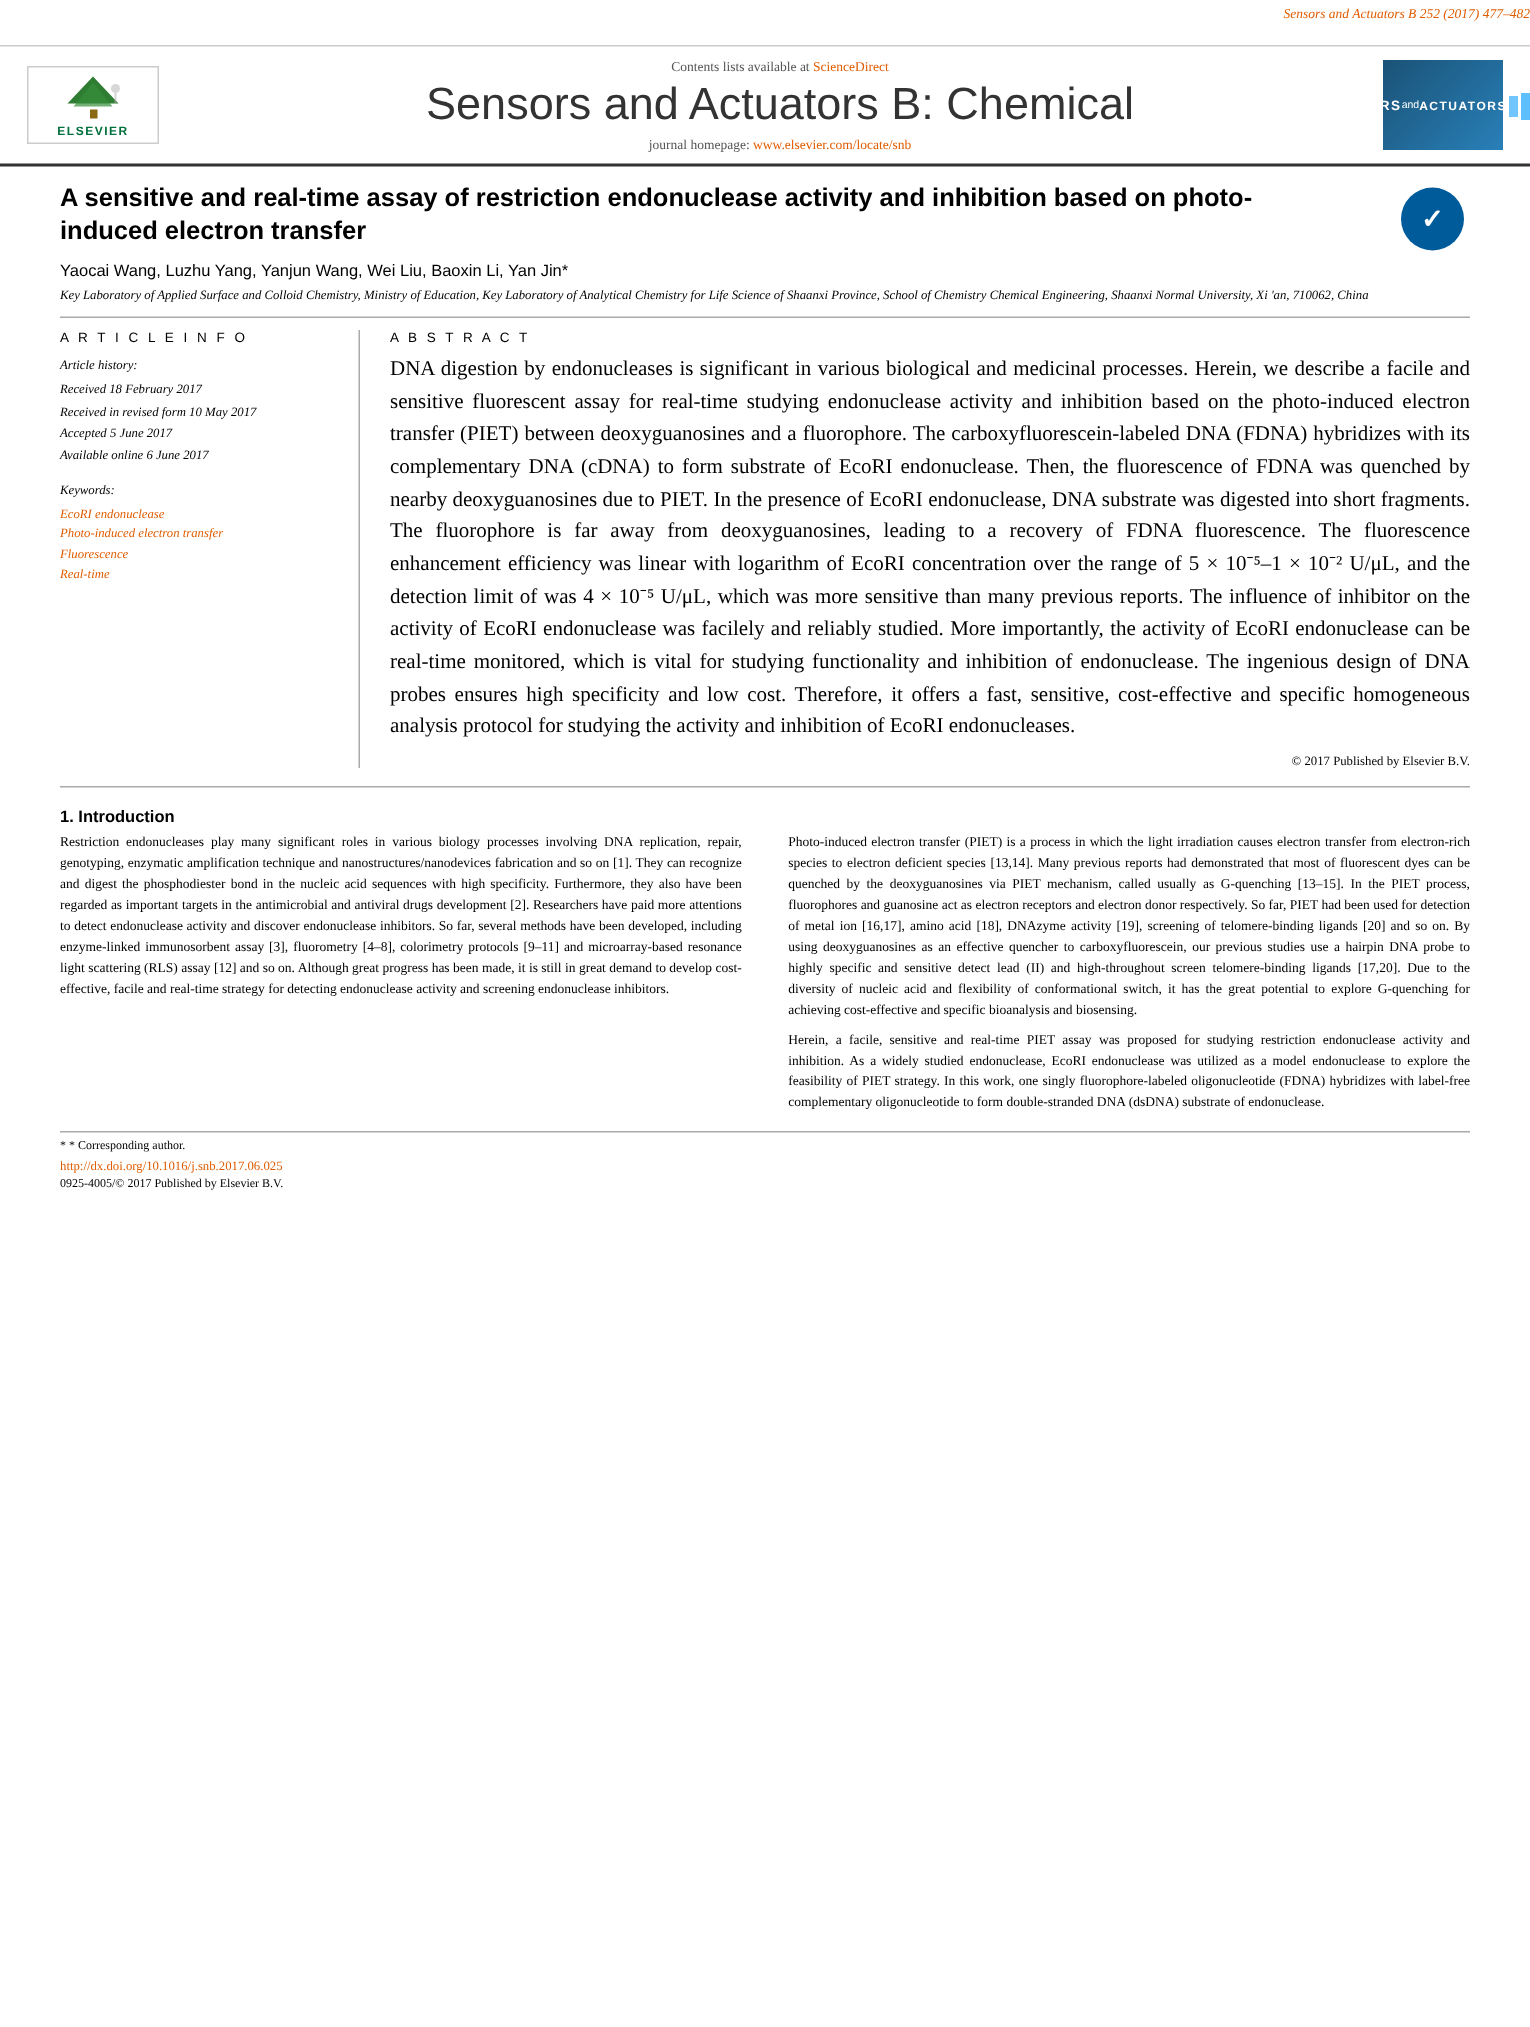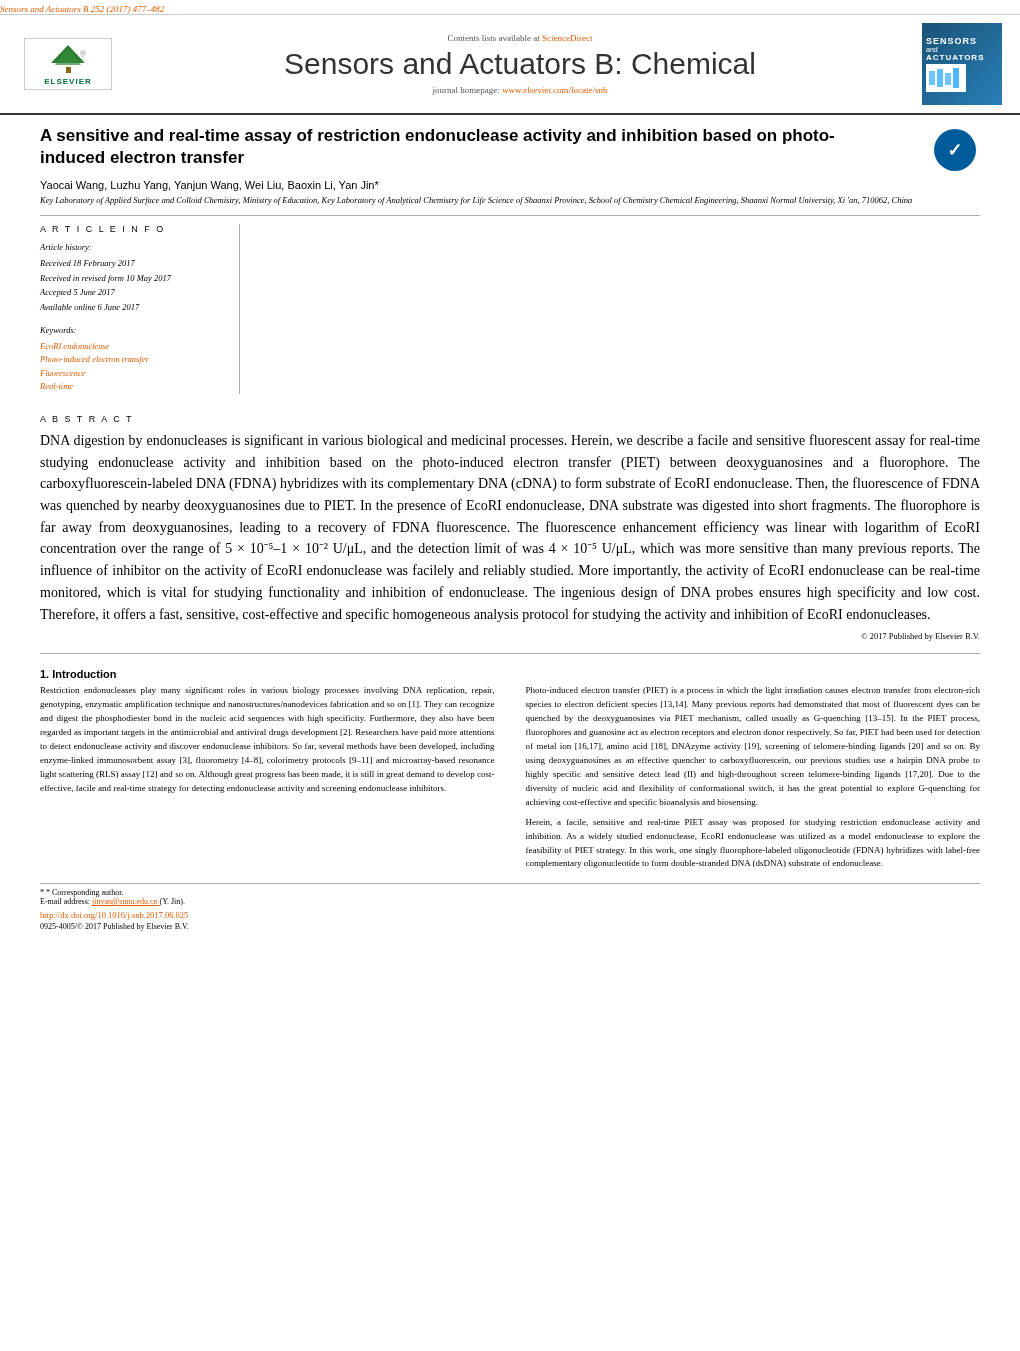--- a/index.html
+++ b/index.html
@@ -13,40 +13,40 @@
     }
 
     .page-wrapper {
       width: 1020px;
       background: #fff;
       padding: 0;
     }
 
     
     .top-bar {
-      text-align: left;
-      padding: 4px 0 0;
+      text-align: right;
+      padding: 4px 0 16px;
       font-size: 9px;
       color: #e05c00;
       border-bottom: 1px solid #ccc;
       font-style: italic;
     }
 
     .journal-header {
       display: flex;
       align-items: center;
       justify-content: space-between;
       padding: 8px 18px 8px 18px;
       border-bottom: 2px solid #333;
     }
 
     .elsevier-logo {
       display: flex;
       flex-direction: column;
-      align-items: center;
+      align-items: flex-start;
       width: 100px;
     }
 
     .elsevier-logo-box {
       width: 88px;
       height: 52px;
       border: 1px solid #ccc;
       display: flex;
       align-items: center;
       justify-content: center;
@@ -94,25 +94,24 @@
       color: #555;
     }
 
     .journal-homepage a {
       color: #e05c00;
       text-decoration: none;
     }
 
     .sensors-logo-box {
       width: 80px;
-      height: 82px;
+      height: 60px;
       background: linear-gradient(135deg, #1a5276, #2980b9);
       display: flex;
-      flex-direction: column;
-      align-items: flex-start;
+      align-items: center;
       justify-content: center;
       color: #fff;
       font-size: 7px;
       font-family: Arial, sans-serif;
       font-weight: bold;
       text-align: center;
       padding: 4px;
     }
 
     .sensors-logo-text-top {
@@ -207,21 +206,20 @@
       border: none;
       border-top: 1px solid #aaa;
       margin: 8px 0;
     }
 
     
     .two-col {
       display: flex;
       gap: 20px;
       margin-top: 6px;
-      flex-direction: column;
     }
 
     .left-col {
       width: 200px;
       flex-shrink: 0;
       border-right: 1px solid #aaa;
       padding-right: 14px;
     }
 
     .right-col {
@@ -471,27 +469,20 @@
           <div class="body-text">Herein, a facile, sensitive and real-time PIET assay was proposed for studying restriction endonuclease activity and inhibition. As a widely studied endonuclease, EcoRI endonuclease was utilized as a model endonuclease to explore the feasibility of PIET strategy. In this work, one singly fluorophore-labeled oligonucleotide (FDNA) hybridizes with label-free complementary oligonucleotide to form double-stranded DNA (dsDNA) substrate of endonuclease.</div>
         </div>
       </div>
     </div>
 
     <div class="footnote-section">
       <div>
         <span>* </span>
         <span>* Corresponding author.</span>
       </div>
-      <div>
-        <span>E-mail address:</span>
-        <a href="#" style="color:#e05c00;">
-          <span>jinyan@snnu.edu.cn</span>
-        </a>
-        <span>(Y. Jin).</span>
-      </div>
       <div style="margin-top:4px;">
         <a href="#" class="doi-link">http://dx.doi.org/10.1016/j.snb.2017.06.025</a>
       </div>
       <div style="font-size:8px;margin-top:2px;color:#000;">0925-4005/© 2017 Published by Elsevier B.V.</div>
     </div>
 
   </div>
 
 </div>
 

